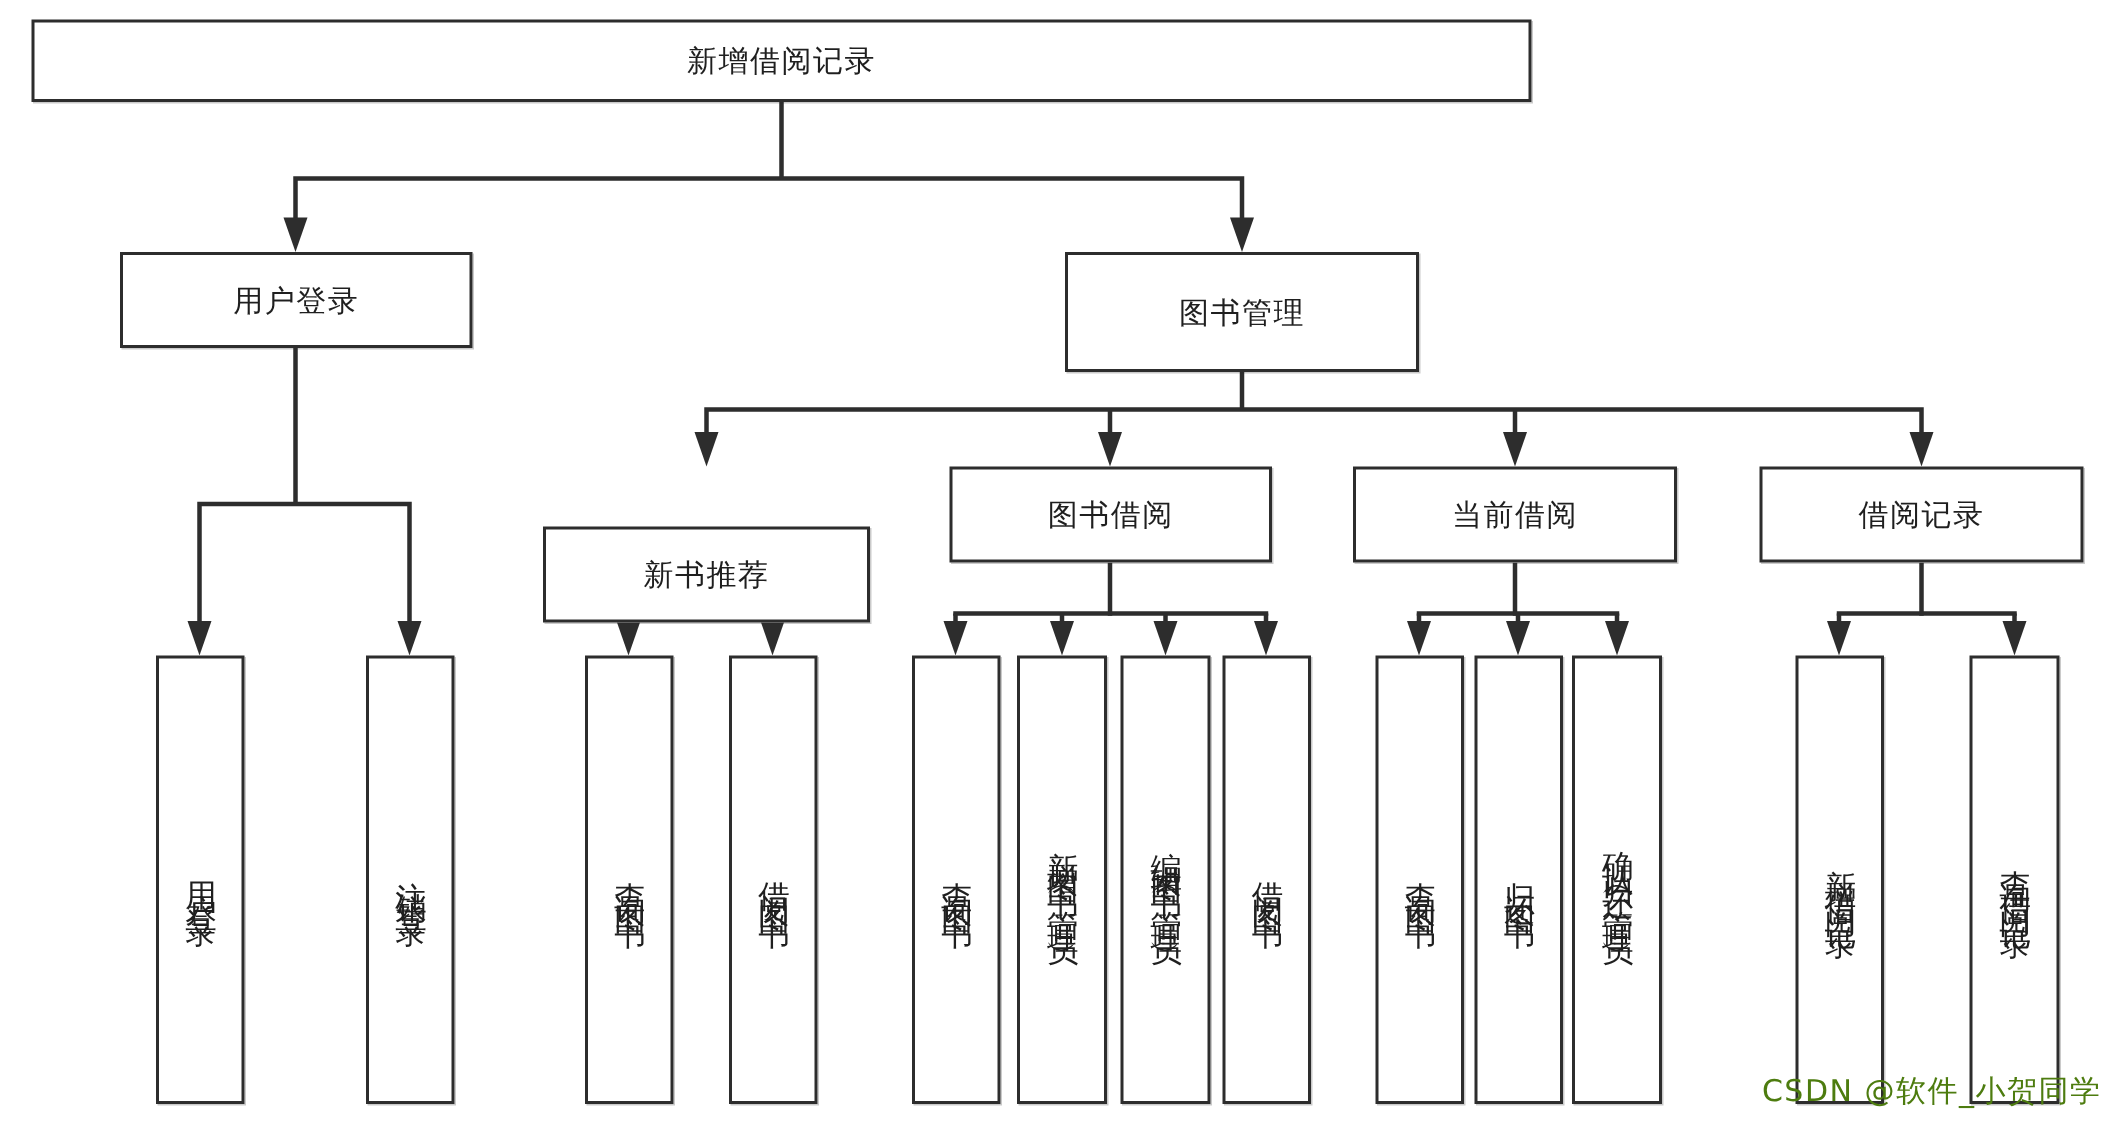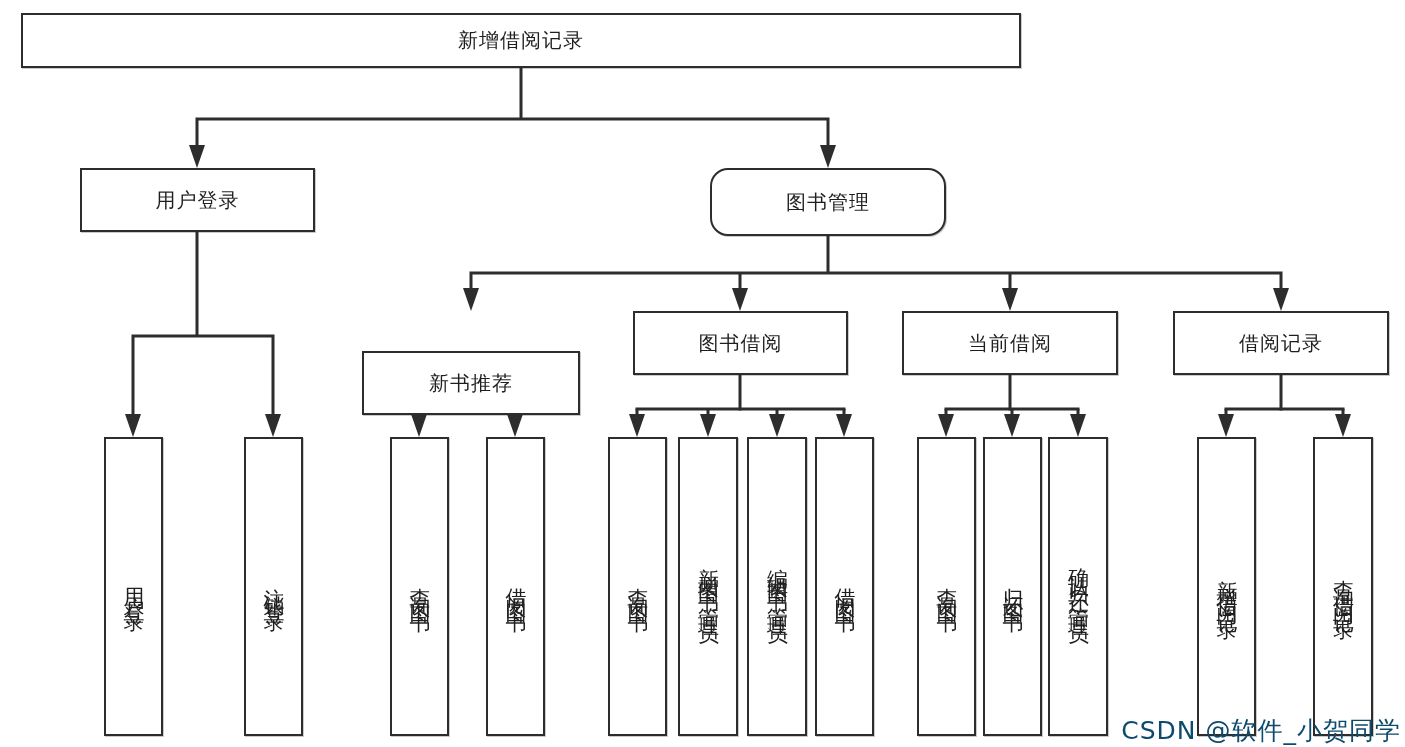--- a/index.html
+++ b/index.html
@@ -38,21 +38,21 @@
     writing-mode: vertical-rl;
     text-orientation: mixed;
     font-size: 21px;
     letter-spacing: 8px;
     line-height: 1;
     white-space: nowrap;
   }
   
   .n-root   { left: 21px;   top: 13px;  width: 1000px; height: 55px; }
   .n-l2a    { left: 80px;   top: 168px; width: 235px;  height: 64px; }
-  .n-l2b    { left: 710px;  top: 168px; width: 236px;  height: 68px; border-radius: 18px; }
+  .n-l2b    { left: 710px;  top: 168px; width: 236px;  height: 80px; }
   .n-l3a    { left: 362px;  top: 311px; width: 218px;  height: 64px; margin-top: 40px; }
   .n-l3b    { left: 633px;  top: 311px; width: 215px;  height: 64px; }
   .n-l3c    { left: 902px;  top: 311px; width: 216px;  height: 64px; }
   .n-l3d    { left: 1173px; top: 311px; width: 216px;  height: 64px; }
   .leaf     { top: 437px; height: 299px; width: 59px; }
   .n-lf1  { left: 104px;  }
   .n-lf2  { left: 244px;  }
   .n-lf3  { left: 390px;  }
   .n-lf4  { left: 486px;  }
   .n-lf5  { left: 608px;  }
@@ -62,22 +62,22 @@
   .n-lf9  { left: 917px;  }
   .n-lf10 { left: 983px;  }
   .n-lf11 { left: 1048px; width: 60px; }
   .n-lf12 { left: 1197px; }
   .n-lf13 { left: 1313px; width: 60px; }
   #watermark {
     position: absolute;
     right: 4px;
     top: 714px;
     z-index: 5;
-    font-size: 25px;
-    color: #0c4a6e;
+    font-size: 20px;
+    color: #4d7c0f;
     letter-spacing: 1px;
     white-space: nowrap;
   }
 </style>
 </head>
 <body>
 
 <div id="canvas">
 
   <svg id="connector-svg" viewBox="0 0 1405 747" xmlns="http://www.w3.org/2000/svg">

